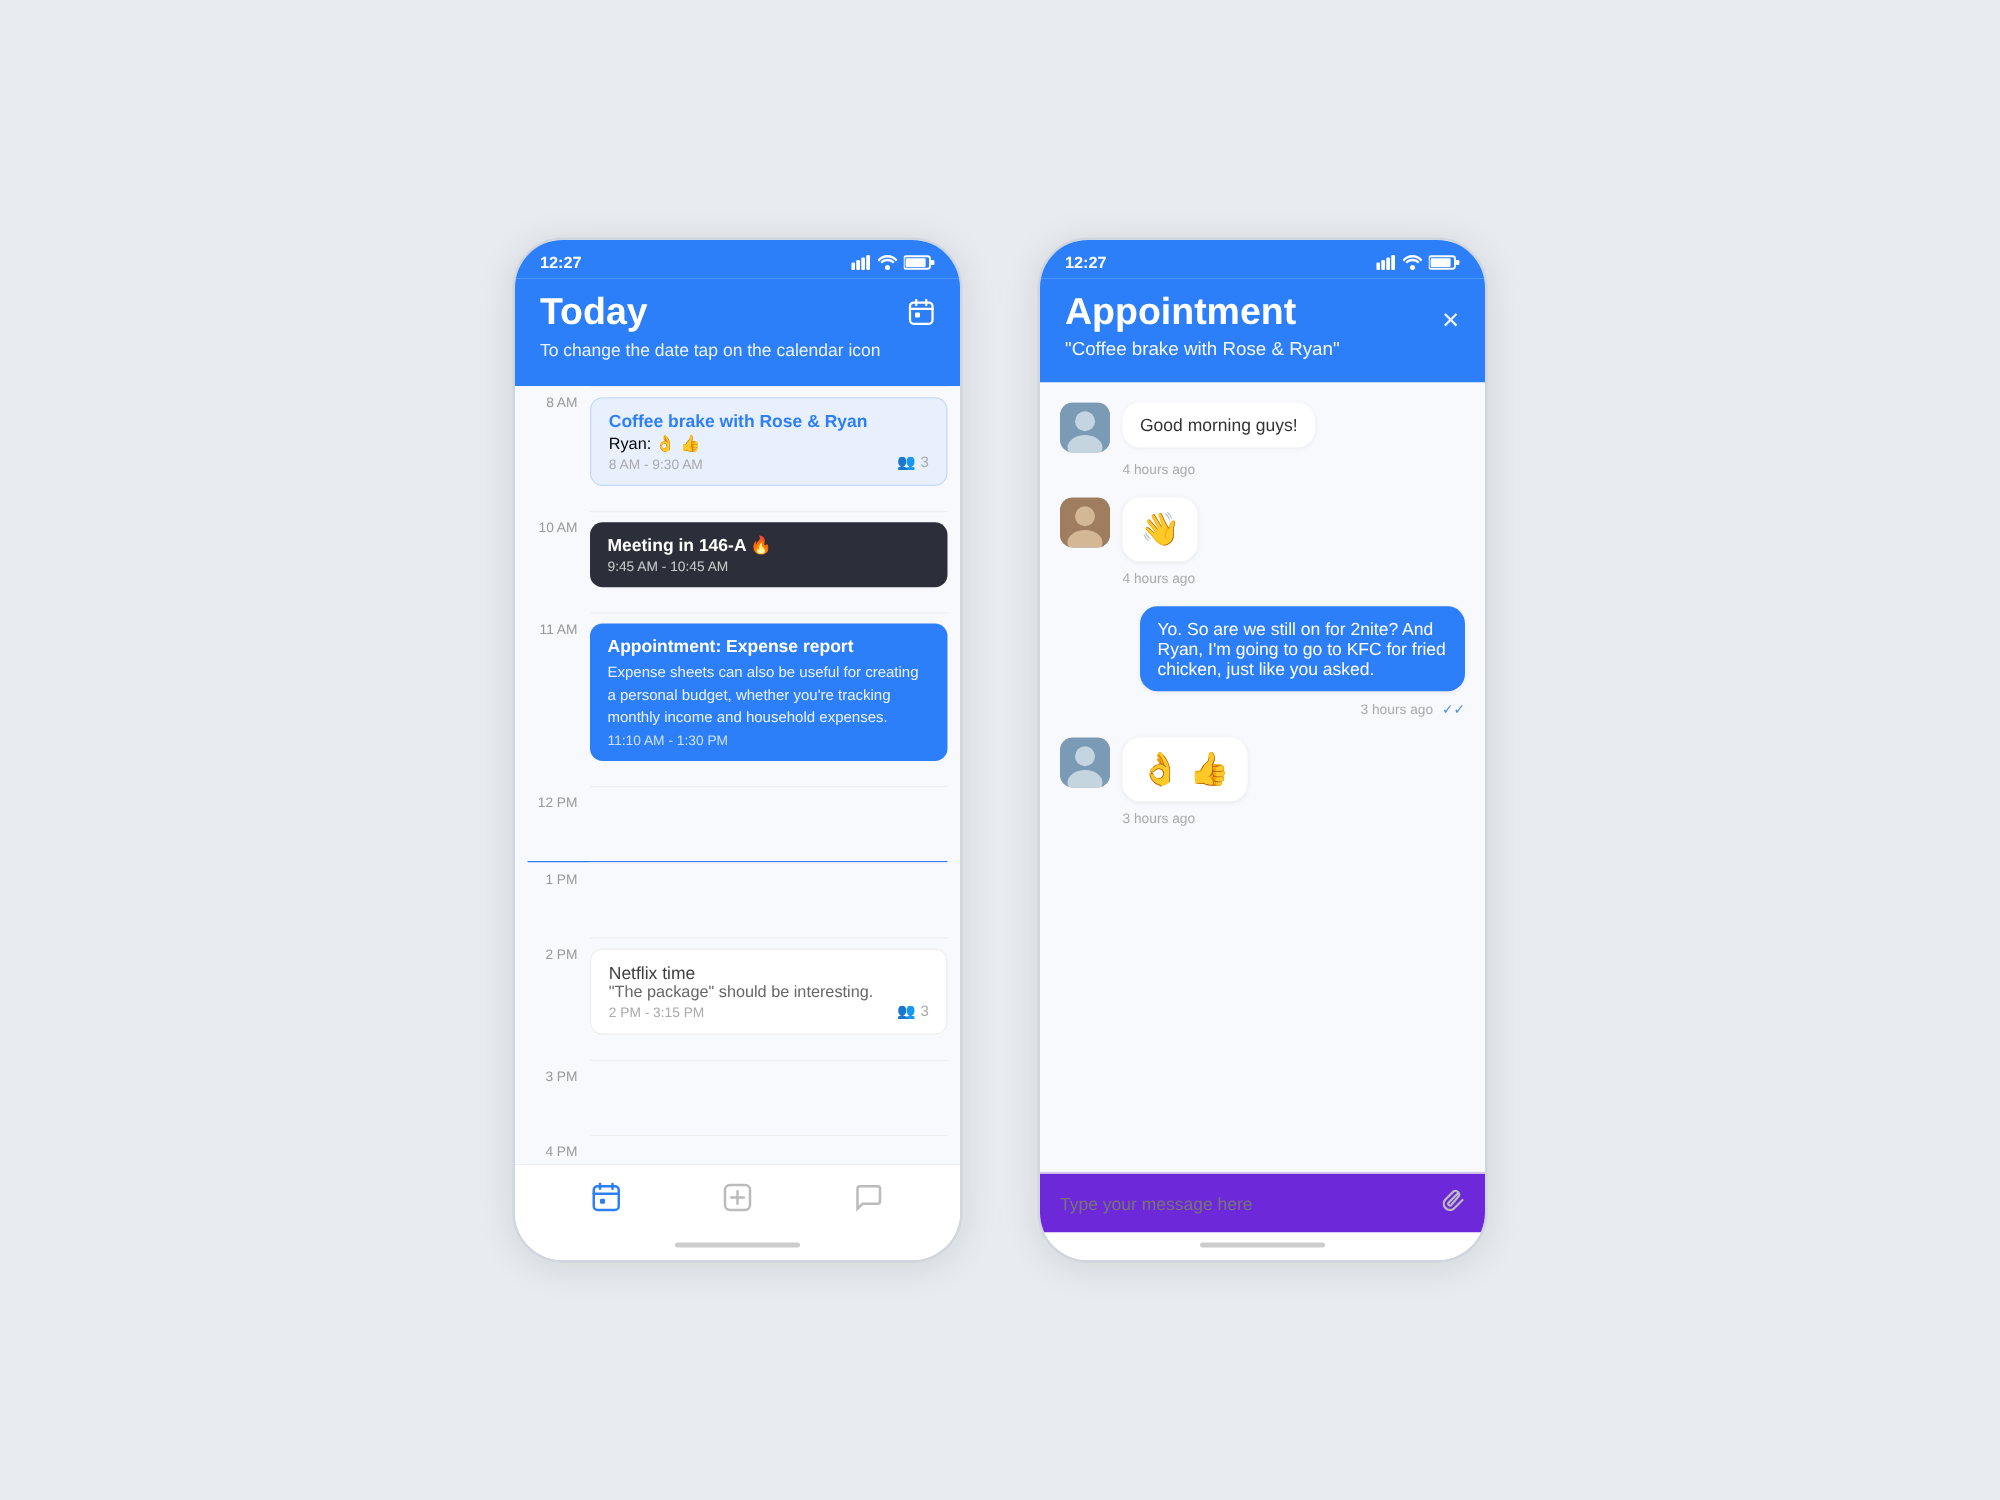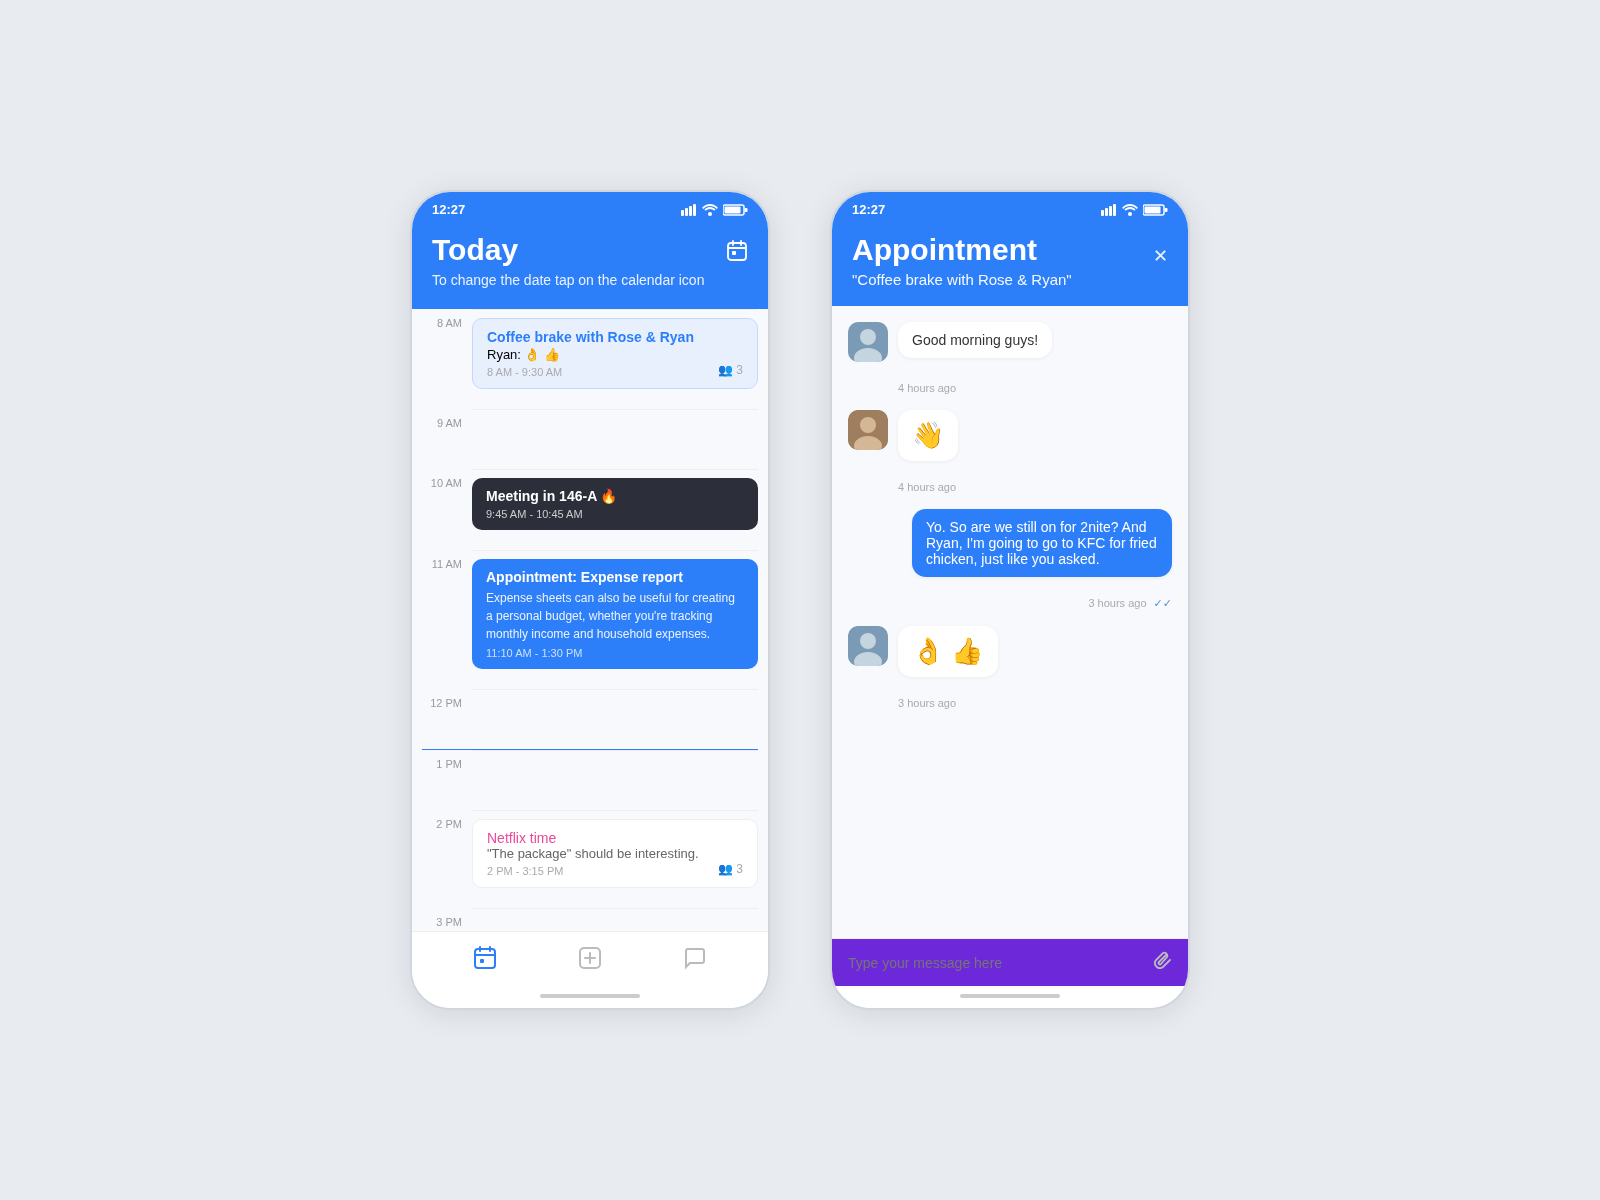--- a/index.html
+++ b/index.html
@@ -153,21 +153,21 @@
       display: flex;
       justify-content: space-between;
       align-items: center;
     }
     .attendee-icon {
       font-size: 12px;
       color: #aaa;
     }
     .event-name-white {
       font-size: 14px;
-      color: #ec4899;
+      color: #404040;
       font-weight: 500;
     }
     .event-name-sub {
       font-size: 13px;
       color: #666;
     }
 
     
     .bottom-nav {
       background: #fff;
@@ -247,21 +247,21 @@
       max-width: 260px;
     }
     .bubble.emoji-bubble {
       background: #fff;
       font-size: 26px;
       padding: 10px 14px;
     }
     .chat-time {
       font-size: 11px;
       color: #aaa;
-      margin-top: 20px;
+      margin-top: 8px;
       padding-left: 50px;
     }
     .chat-time.right {
       text-align: right;
       padding-left: 0;
     }
     .sent-row {
       justify-content: flex-end;
     }
     .check-icon {
@@ -349,24 +349,20 @@
           <div class="event-title">Coffee brake with Rose &amp; Ryan</div>
           <div class="event-emoji">Ryan: 👌 👍</div>
           <div class="event-footer">
             <div class="event-time">8 AM - 9:30 AM</div>
             <div class="attendee-icon">👥 3</div>
           </div>
         </div>
       </div>
     </div>
 
-    <div class="time-slot">
-      <div class="time-label">9 AM</div>
-      <div class="time-slot-content"></div>
-    </div>
 
     <div class="time-slot">
       <div class="time-label">10 AM</div>
       <div class="time-slot-content">
         <div class="event-card dark">
           <div class="event-title white-text">Meeting in 146-A 🔥</div>
           <div class="event-time white-text">9:45 AM - 10:45 AM</div>
         </div>
       </div>
     </div>

